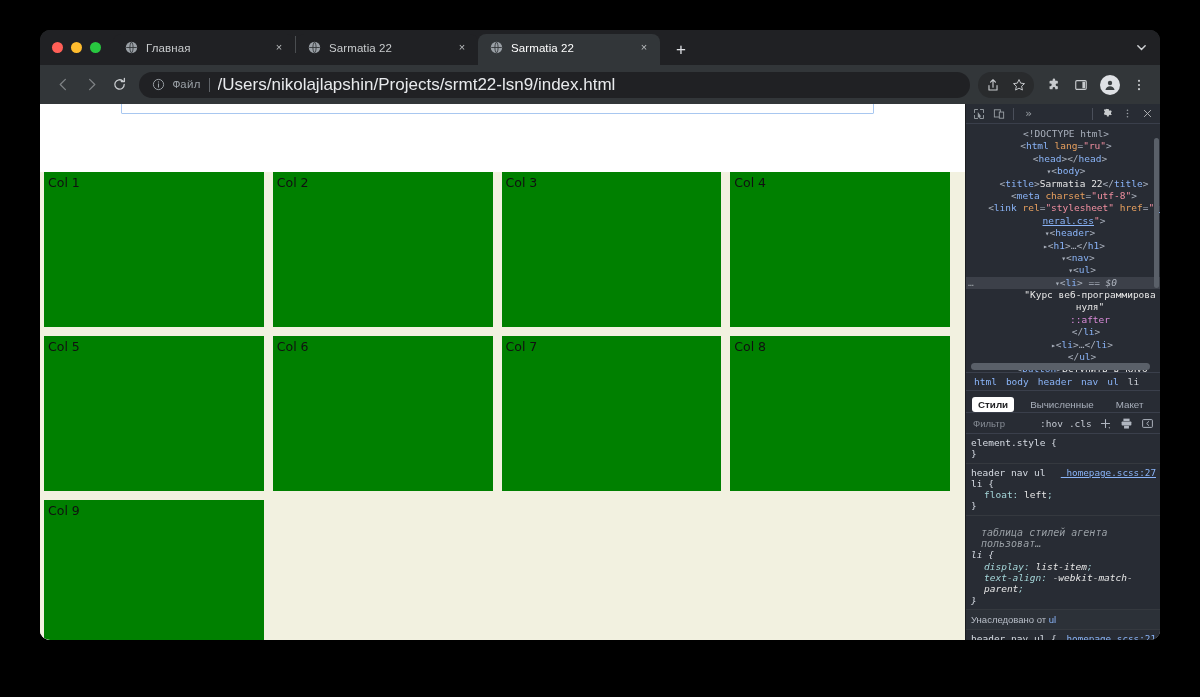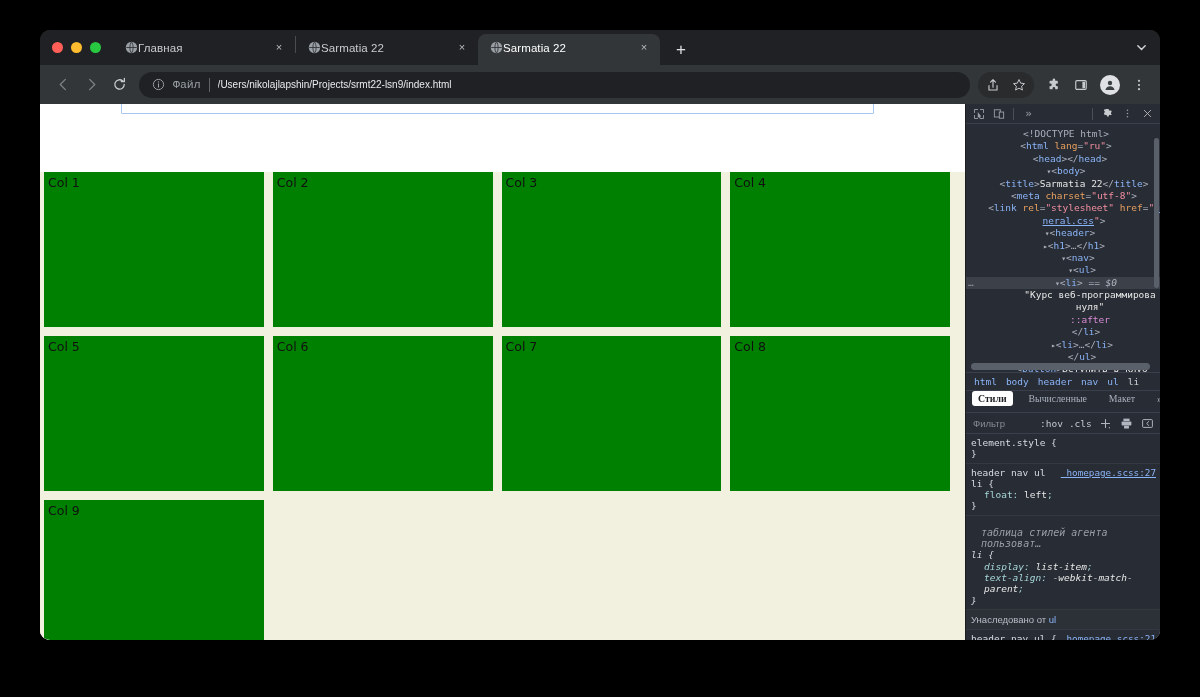--- a/index.html
+++ b/index.html
@@ -46,20 +46,21 @@
   .light { width: 11px; height: 11px; border-radius: 50%; }
   .light.red { background: #ff5f57; }
   .light.yellow { background: #febc2e; }
   .light.green { background: #28c840; }
 
   .tab {
     height: 31px;
     width: 182px;
     display: flex;
     align-items: center;
+    gap: 8px;
     padding: 0 8px 4px 11px;
     font-size: 11.5px;
     color: #c9ccce;
     position: relative;
     border-radius: 8px 8px 0 0;
   }
   .tab.inactive { background: #202124; }
   .tab.active {
     background: #323639;
     color: #ffffff;
@@ -153,21 +154,21 @@
     flex: none;
     font-family: Liberation Mono, monospace;
   }
   .omnibox .vdiv {
     width: 1px; height: 14px;
     background: #5f6368;
     flex: none;
   }
   .omnibox .url {
     color: #e8eaed;
-    font-size: 10px;
+    font-size: 17px;
     white-space: nowrap;
     overflow: hidden;
     text-overflow: ellipsis;
   }
   .tb-right {
     display: flex;
     align-items: center;
     gap: 1px;
     flex: none;
   }
@@ -346,27 +347,27 @@
     border-top: 1px solid #3a3f4b;
     flex: none;
   }
   .crumbs .crumb.last { color: #cfd3da; }
 
   
   .style-tabs {
     height: 22px;
     background: #282c34;
     display: flex;
-    align-items: flex-start;
+    align-items: flex-end;
     padding: 0 6px;
     gap: 10px;
     font-size: 9.8px;
     color: #a9b0bc;
     border-top: 1px solid #3a3f4b;
-    font-family: Liberation Serif, serif;
+    font-family: Liberation Sans, sans-serif;
     flex: none;
   }
   .style-tabs .st {
     padding: 2px 6px;
     border-radius: 3px;
   }
   .style-tabs .st.active {
     background: #ffffff;
     color: #202124;
     font-weight: bold;

